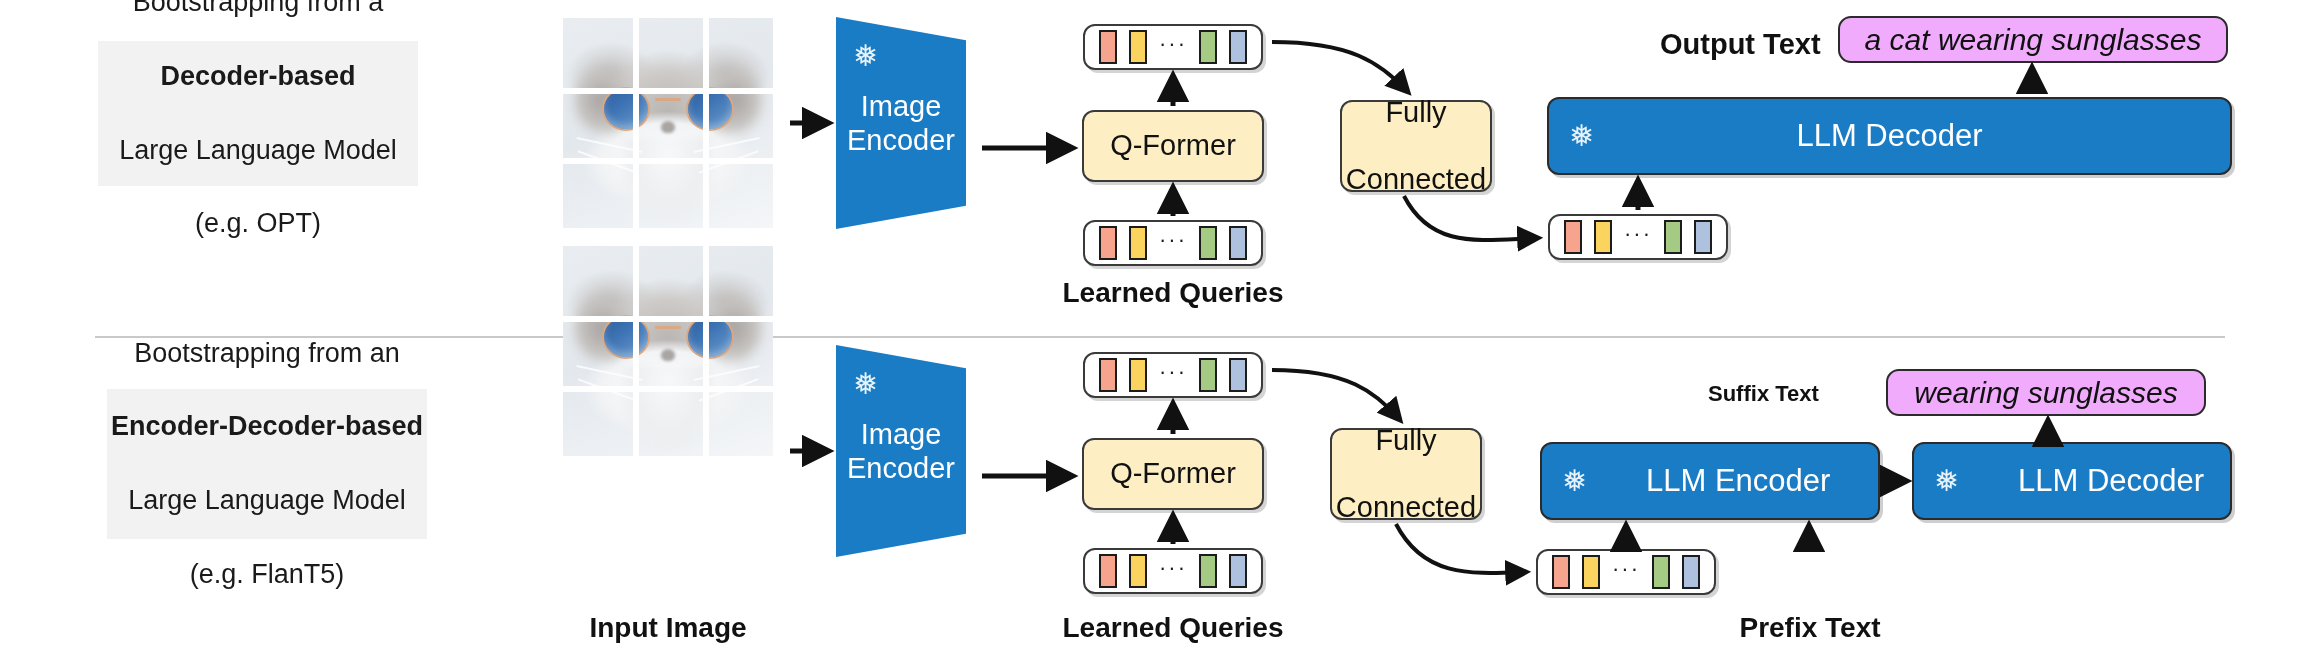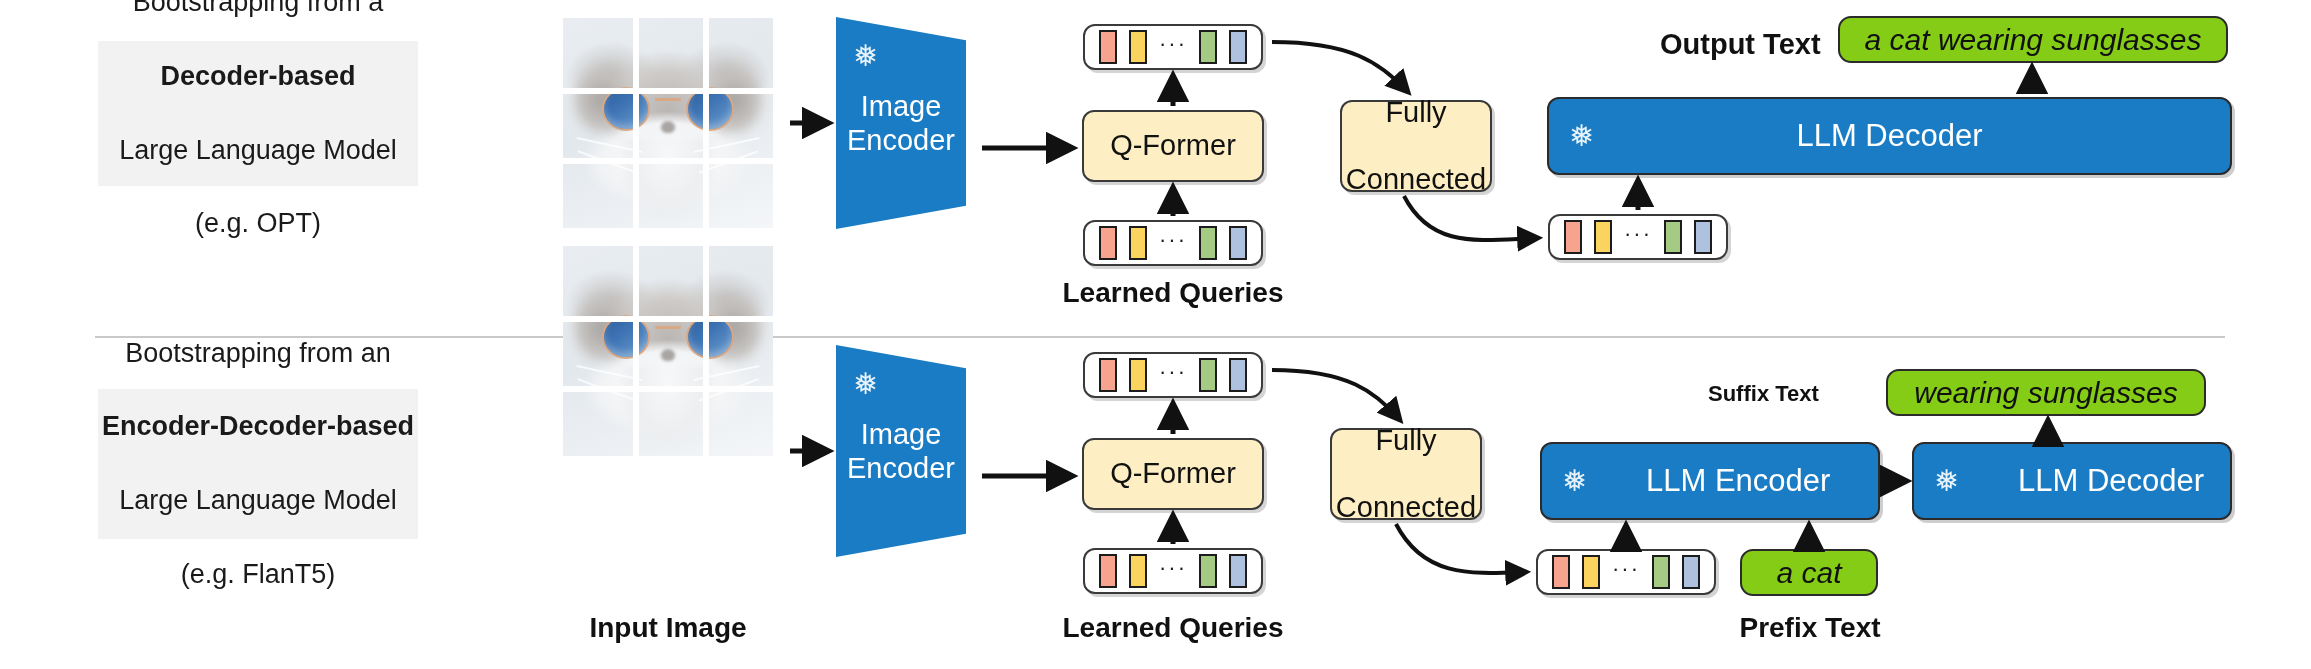--- a/index.html
+++ b/index.html
@@ -140,21 +140,21 @@
   }
   .tok { width: 30px; height: 34px; border: 2.5px solid #1c1c1c; }
   .tok.c1 { background: #f6a48d; }
   .tok.c2 { background: #fad45f; }
   .tok.c3 { background: #a5ca84; }
   .tok.c4 { background: #aec2e0; }
   .tokdots { font-size: 22px; color: #1c1c1c; letter-spacing: 2px; line-height: 1; margin-top:-6px; }
 
   
   .textpill {
-    background: #84cc16;
+    background: #f0abfc;
     border: 2px solid #2b2b2b;
     border-radius: 13px;
     display: flex; align-items: center; justify-content: center;
     font-style: italic;
     font-size: 30px;
     color: #111;
     padding: 0 16px;
   }
 
   
@@ -272,21 +272,21 @@
 
     <path d="M 1404 196 C 1432 250 1480 240 1538 238" fill="none" stroke="#111" stroke-width="4" marker-end="url(#ah)"></path>
 
     <line x1="1638" y1="210" x2="1638" y2="181" stroke="#111" stroke-width="5" marker-end="url(#ah)"></line>
 
     <line x1="2032" y1="93" x2="2032" y2="68" stroke="#111" stroke-width="5" marker-end="url(#ah)"></line>
   </svg>
 
   <div class="abs divider"></div>
 
-  <div class="abs desc-panel" style="left:98px; top:389px; width:320px; height:150px;">
+  <div class="abs desc-panel" style="left:107px; top:389px; width:320px; height:150px;">
     <div>Bootstrapping from an</div>
     <div class="strong">Encoder-Decoder-based</div>
     <div>Large Language Model</div>
     <div>(e.g. FlanT5)</div>
   </div>
 
   <div class="abs cat-wrap" style="left:563px; top:246px; width:210px; height:210px;">
     <div class="cat-img">
       <div class="cat-fur-l"></div>
       <div class="cat-fur-r"></div>
@@ -342,23 +342,20 @@
   </div>
 
   <div class="abs tokstrip" style="left:1536px; top:549px; width:180px; height:46px;">
     <span class="tok c1"></span>
     <span class="tok c2"></span>
     <span class="tokdots">···</span>
     <span class="tok c3"></span>
     <span class="tok c4"></span>
   </div>
 
-  <div class="abs textpill" style="left:1740px; top:549px; width:138px; height:47px;">
-    <span>a cat</span>
-  </div>
   <div class="abs caption" style="left:1700px; top:612px; width:220px; text-align:center;">Prefix Text</div>
 
   <div class="bbox inline-lbl" style="left:1540px; top:442px; width:340px; height:78px;">
     <span class="snow">❅</span>
     <span class="blabel">LLM Encoder</span>
   </div>
 
   <div class="bbox inline-lbl" style="left:1912px; top:442px; width:320px; height:78px;">
     <span class="snow">❅</span>
     <span class="blabel">LLM Decoder</span>

